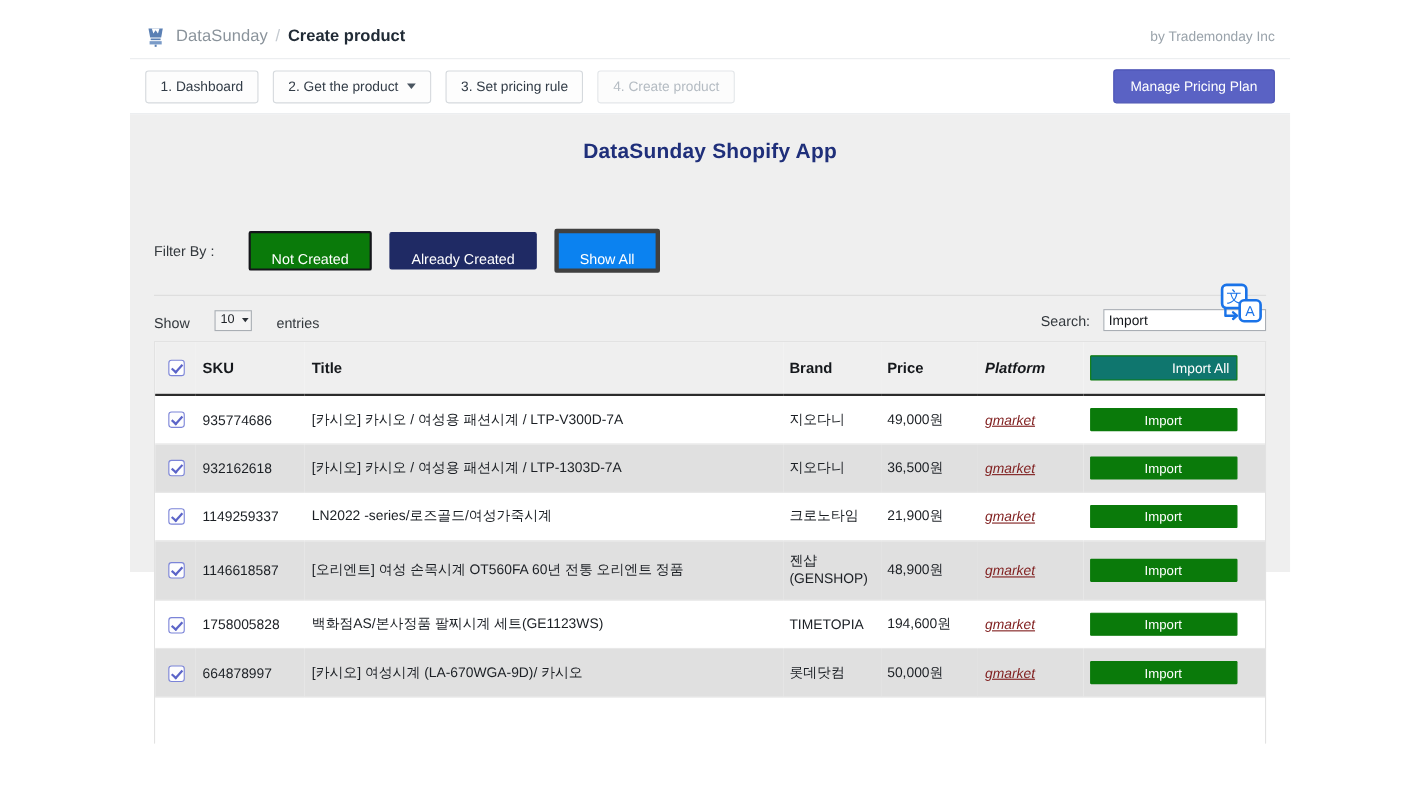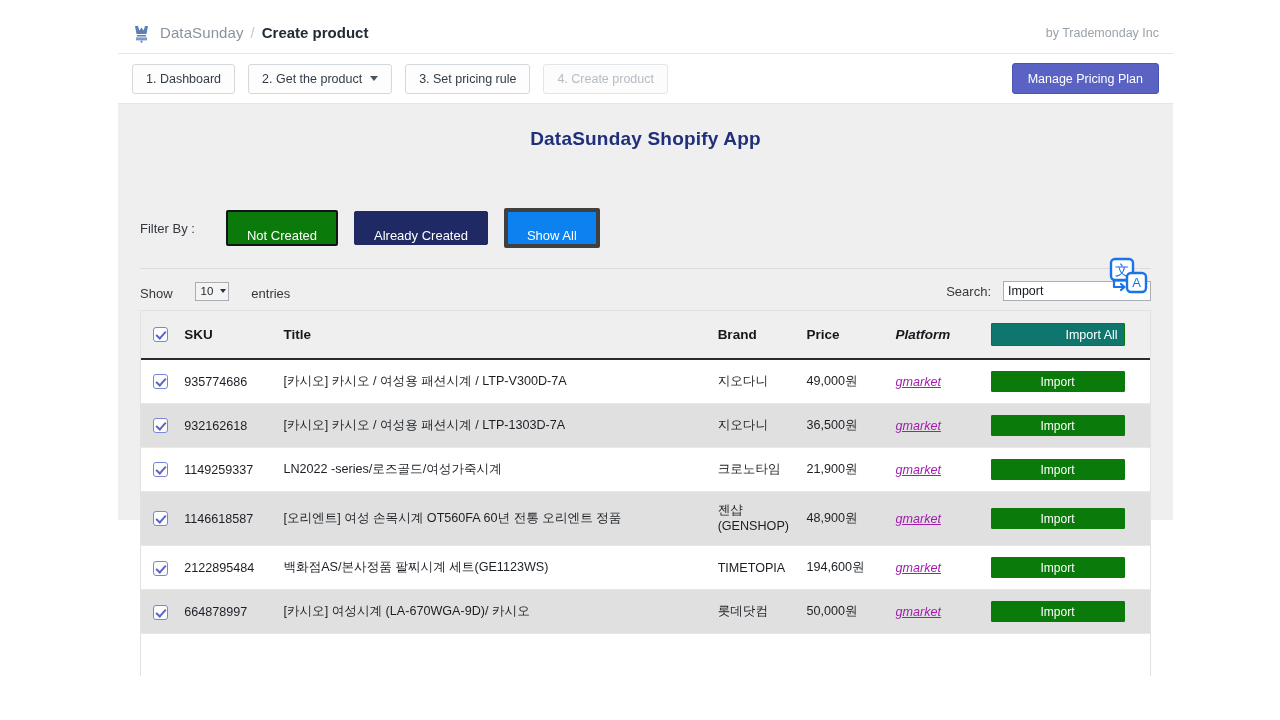--- a/index.html
+++ b/index.html
@@ -276,21 +276,21 @@
     content: "";
     position: absolute;
     left: 4px; top: 1px;
     width: 4px; height: 8px;
     border: solid #5b64c8;
     border-width: 0 2px 2px 0;
     transform: rotate(42deg);
   }
 
   .plat-link {
-    color: #a21caf;
+    color: #7f1d1d;
     text-decoration: underline;
     font-size: 12.6px;
     cursor: pointer;
   }
   .imp-btn {
     display: block;
     width: 134px;
     height: 21px;
     line-height: 19px;
     background: #0a7a0a;
@@ -475,21 +475,21 @@
               </td>
               <td class="c-act">
                 <button class="imp-btn">Import</button>
               </td>
             </tr>
 
             <tr>
               <td class="c-chk">
                 <span class="cbox"></span>
               </td>
-              <td class="c-sku">2122895484</td>
+              <td class="c-sku">1758005828</td>
               <td class="c-title">백화점AS/본사정품 팔찌시계 세트(GE1123WS)</td>
               <td class="c-brand">TIMETOPIA</td>
               <td class="c-price">194,600원</td>
               <td class="c-plat">
                 <a class="plat-link">gmarket</a>
               </td>
               <td class="c-act">
                 <button class="imp-btn">Import</button>
               </td>
             </tr>

